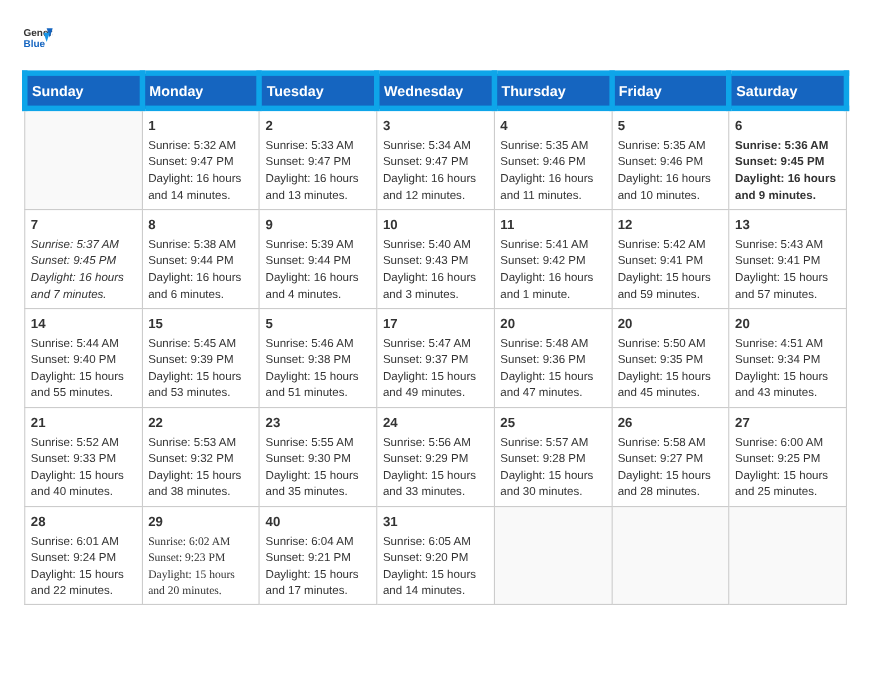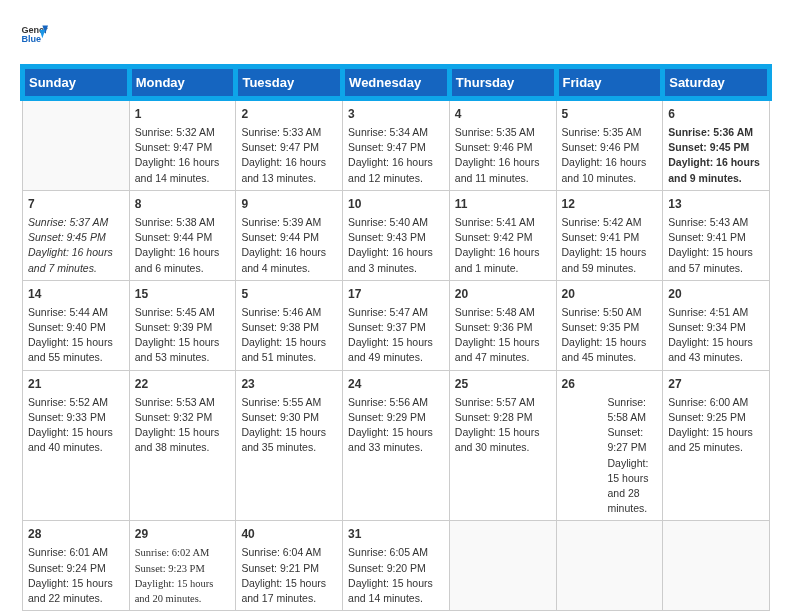--- a/index.html
+++ b/index.html
@@ -284,21 +284,21 @@
         </td>
         <td>
           <span class="day-number">25</span>
           <div class="day-info" style="white-space: pre-line;">Sunrise: 5:57 AM
 Sunset: 9:28 PM
 Daylight: 15 hours
 and 30 minutes.</div>
         </td>
         <td>
           <span class="day-number">26</span>
-          <div class="day-info" style="white-space: pre-line; margin-left: 46px;">Sunrise: 5:58 AM
+          <div class="day-info" style="white-space: pre-line;">Sunrise: 5:58 AM
 Sunset: 9:27 PM
 Daylight: 15 hours
 and 28 minutes.</div>
         </td>
         <td>
           <span class="day-number">27</span>
           <div class="day-info" style="white-space: pre-line;">Sunrise: 6:00 AM
 Sunset: 9:25 PM
 Daylight: 15 hours
 and 25 minutes.</div>

